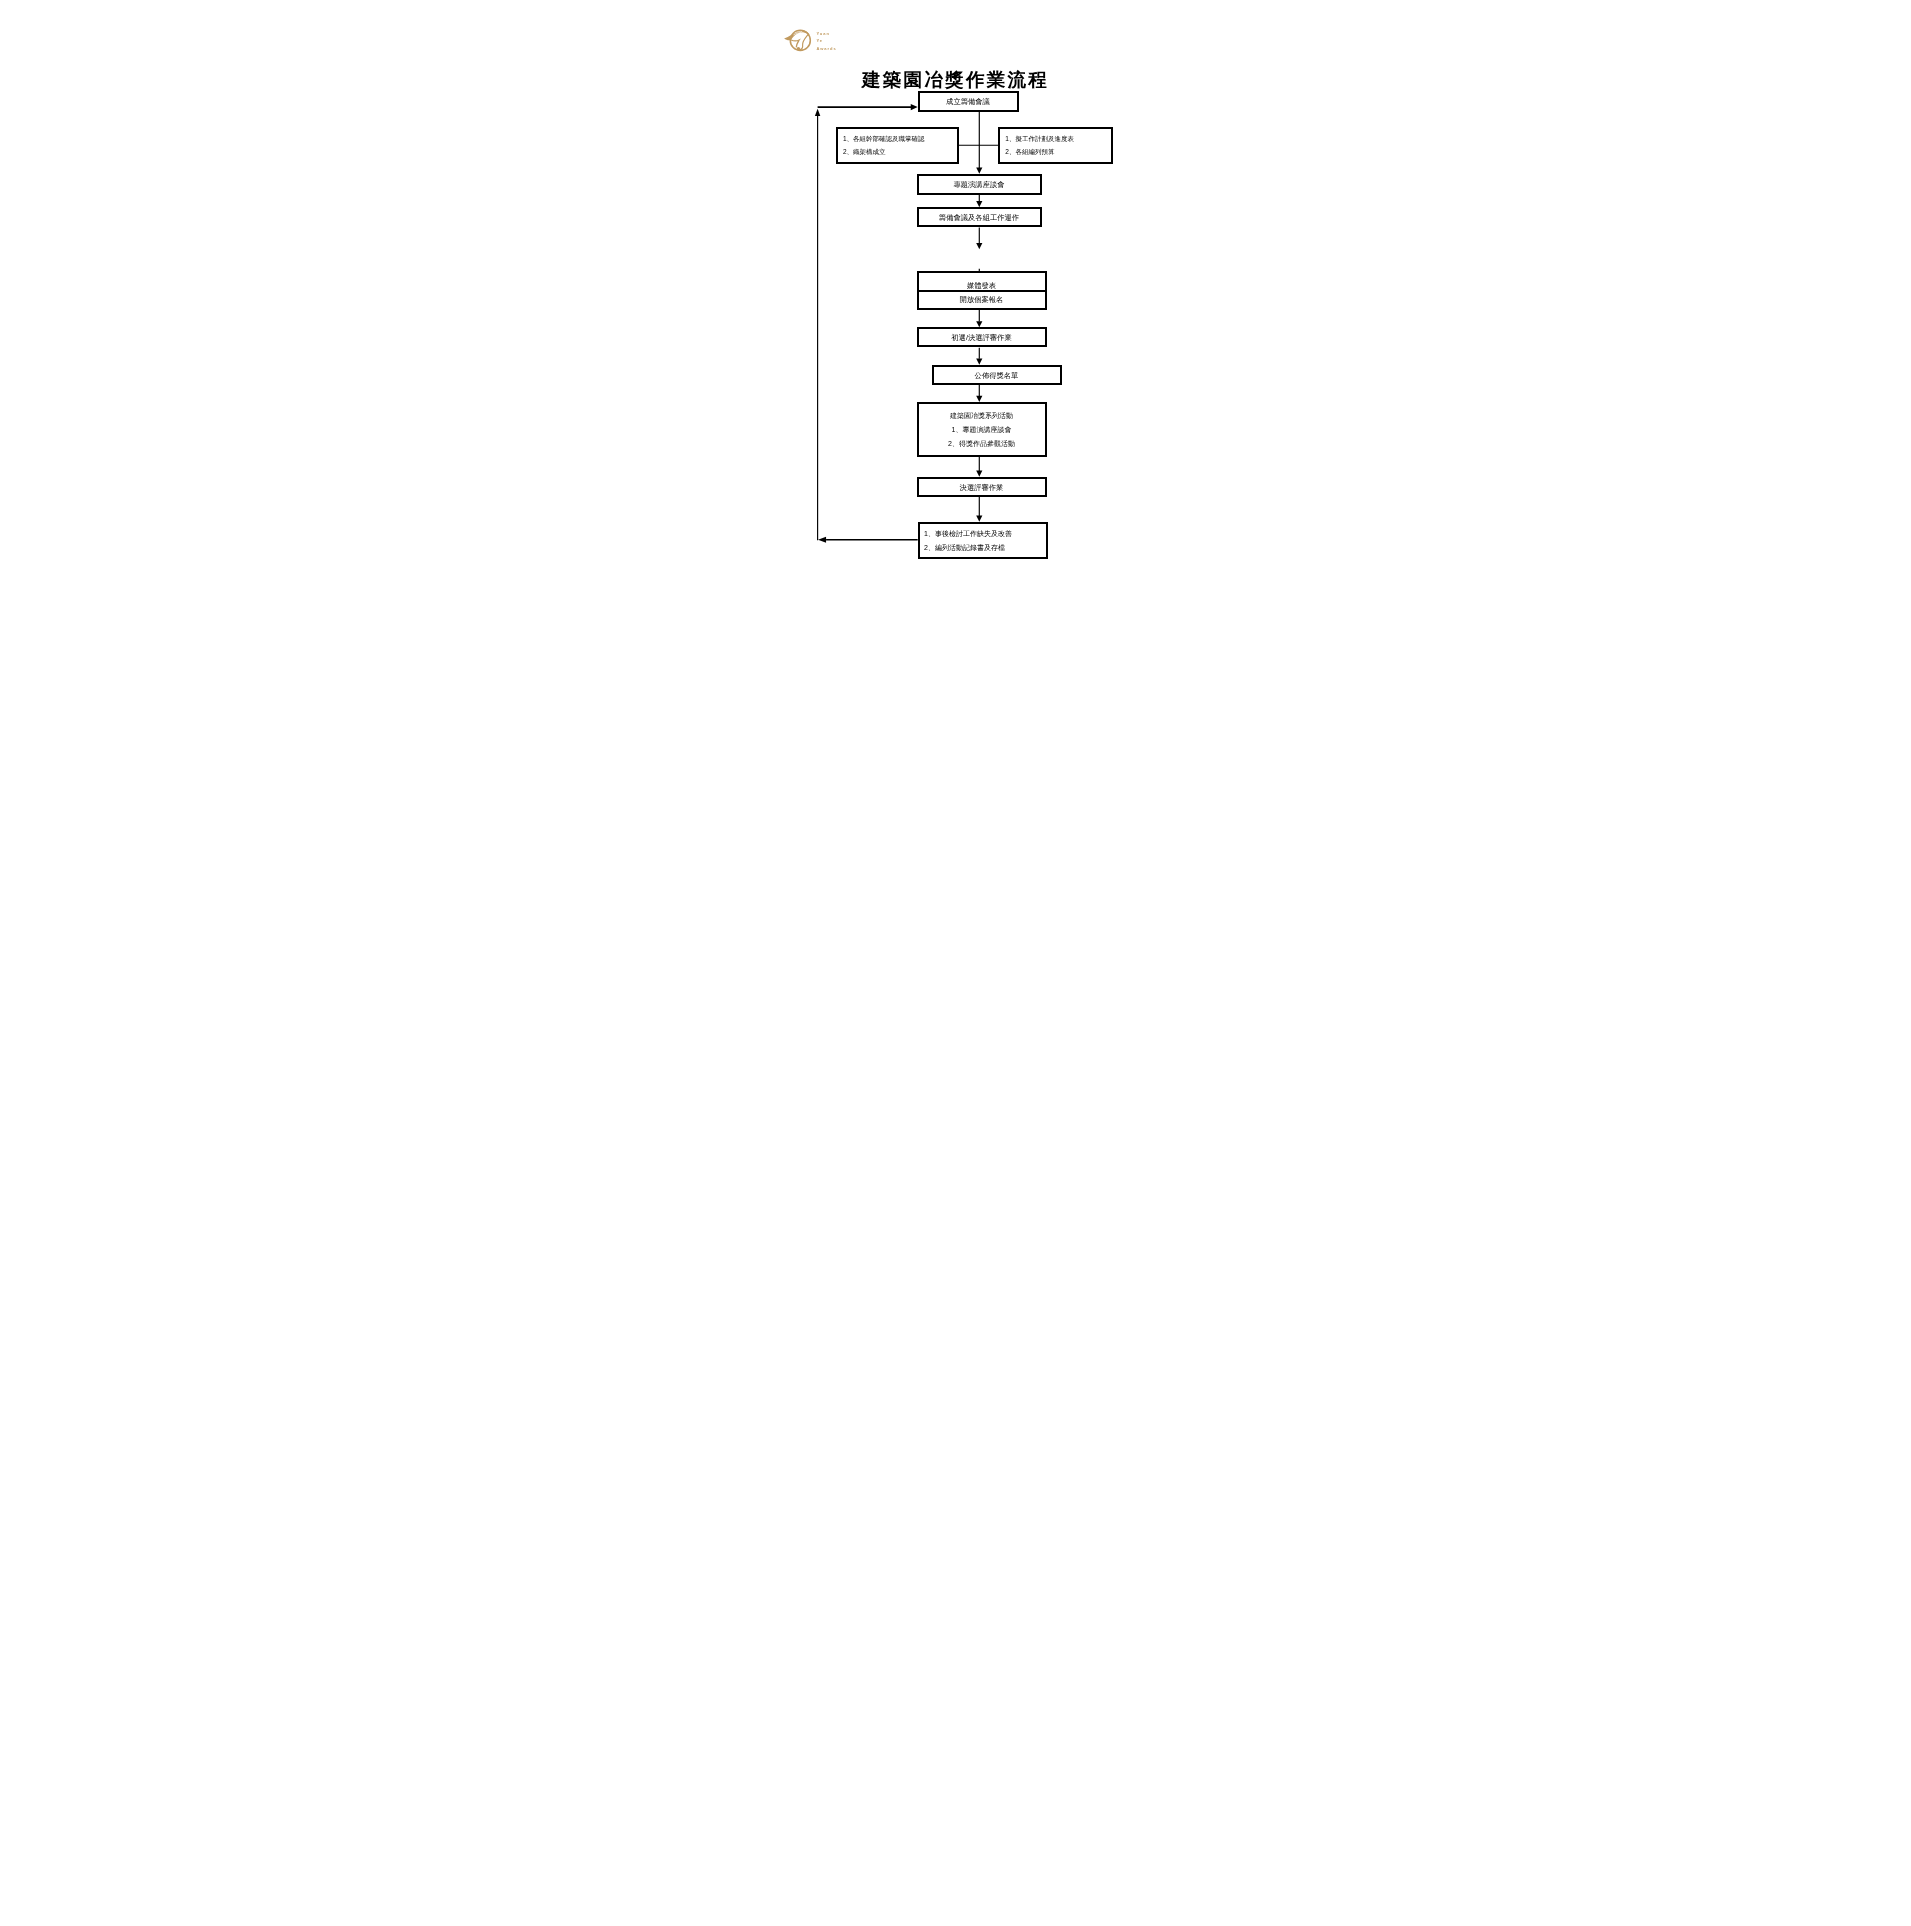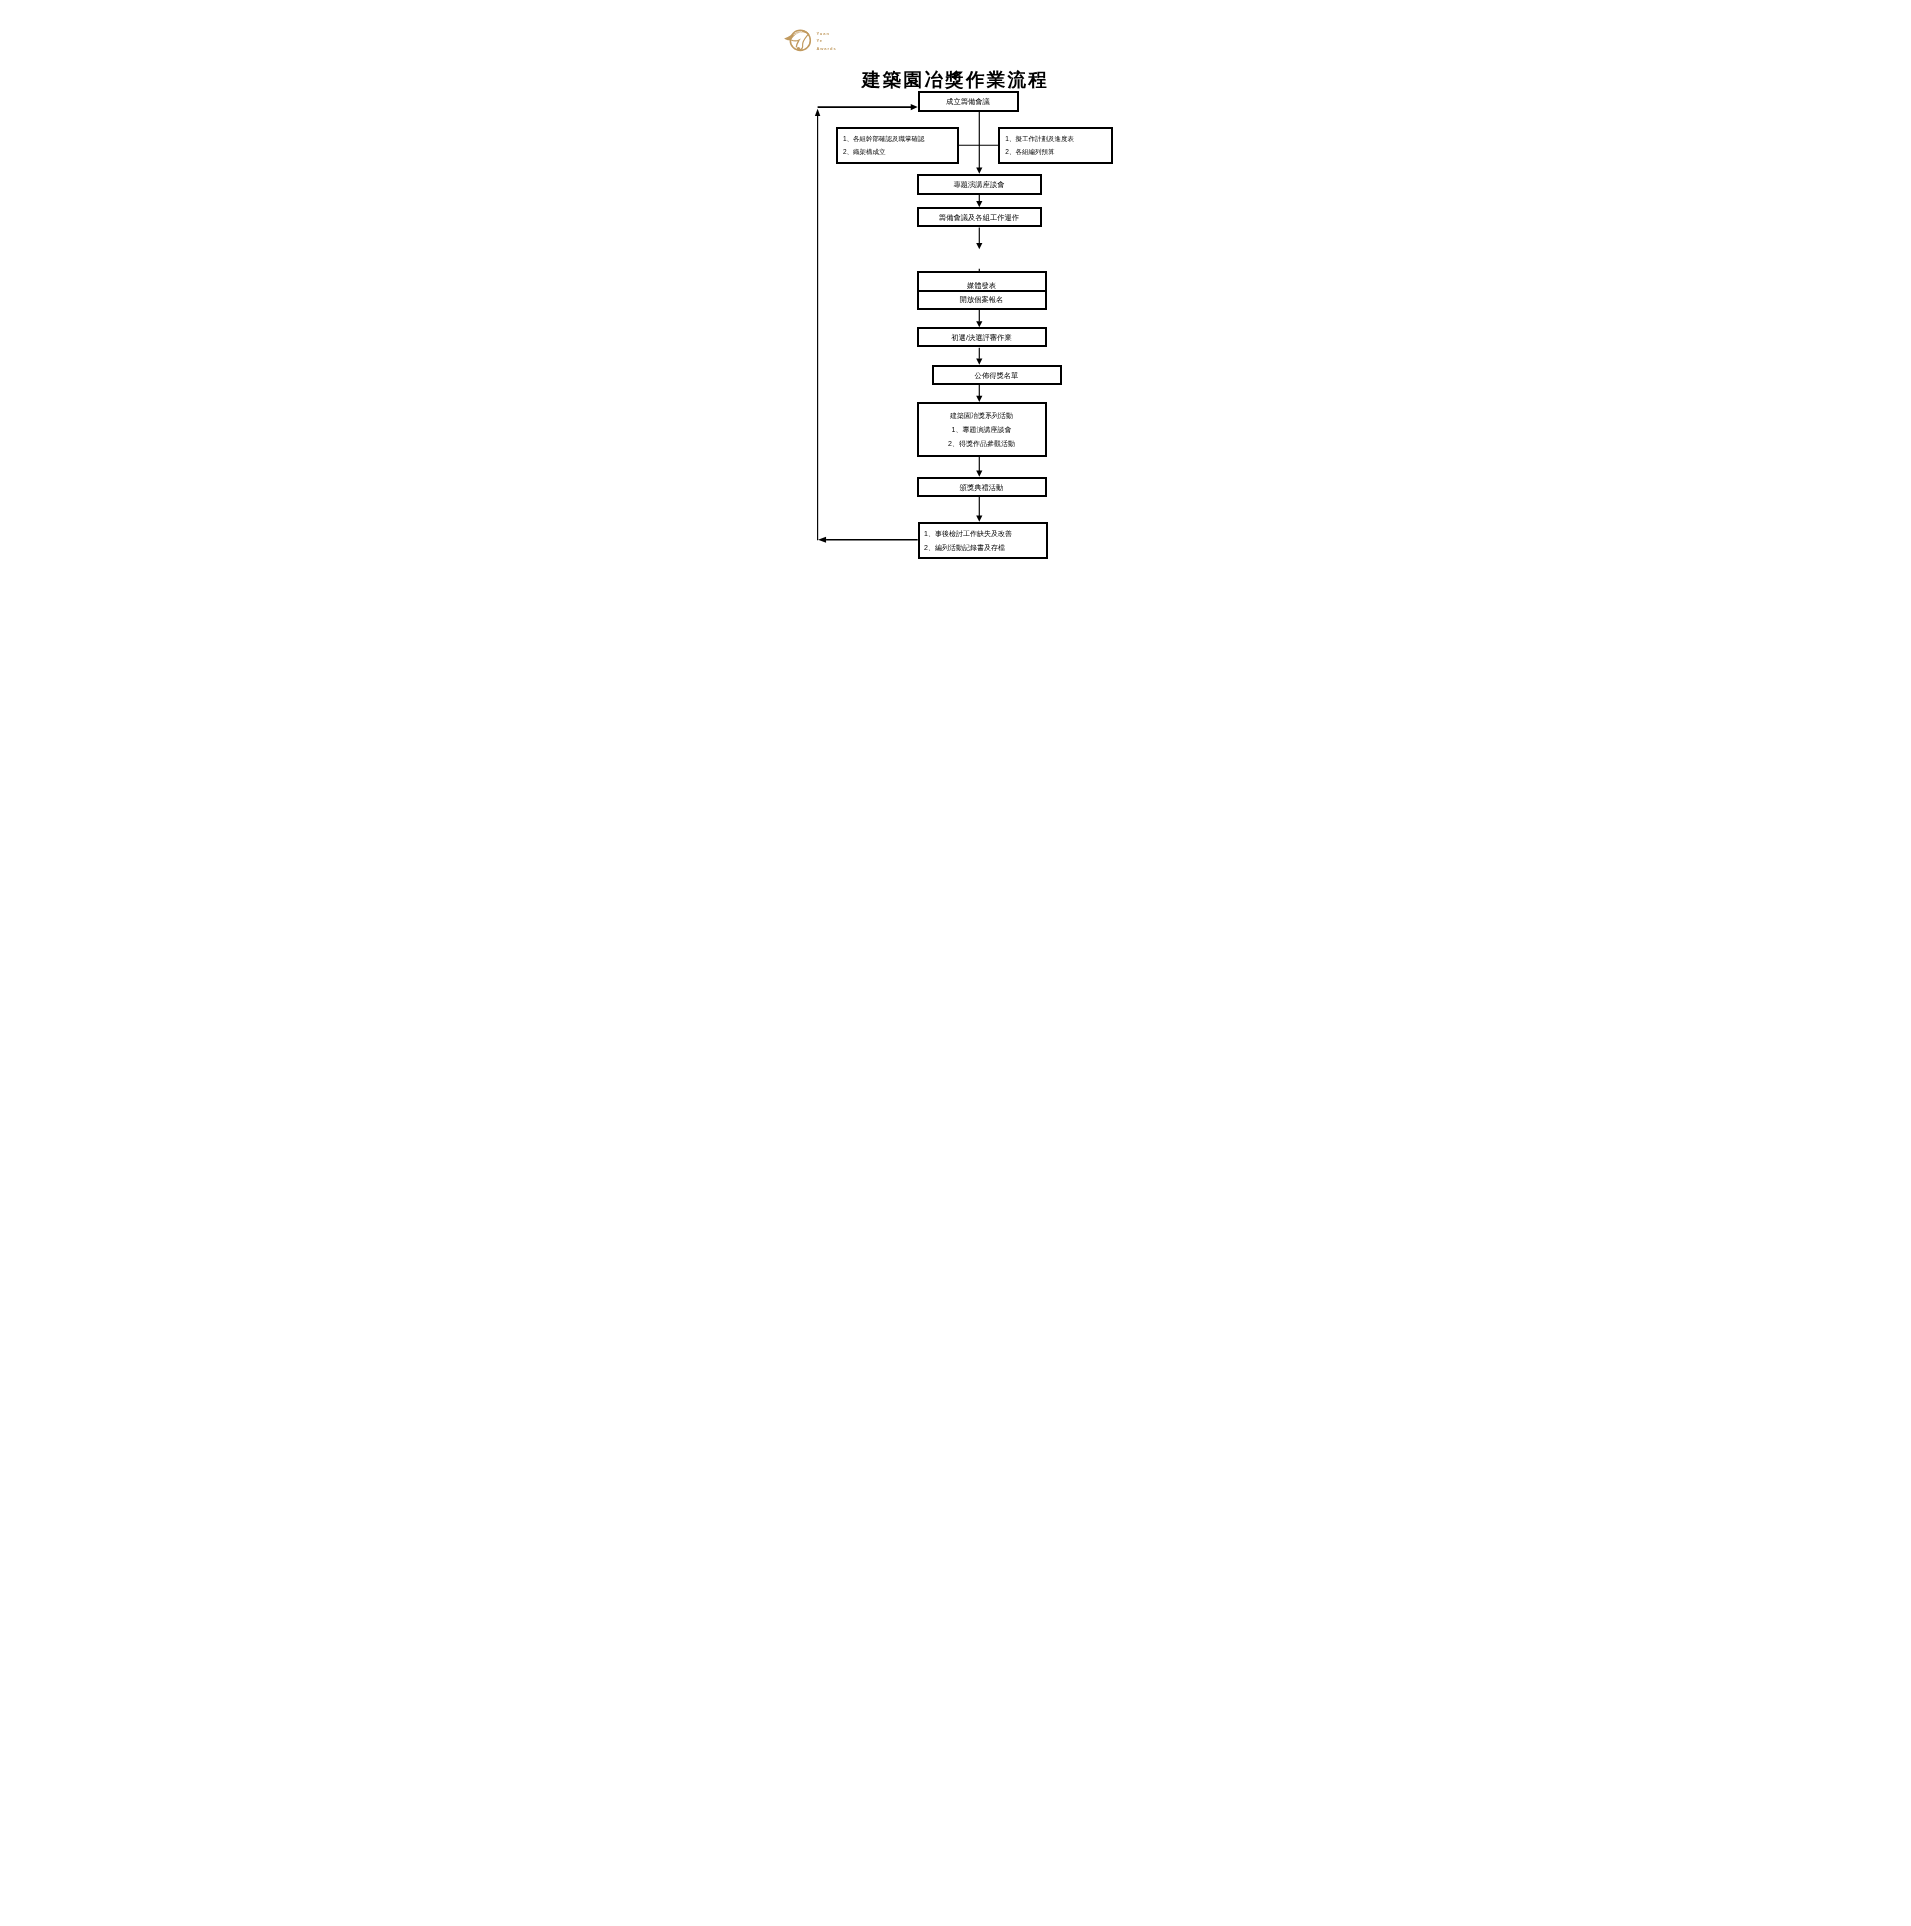--- a/index.html
+++ b/index.html
@@ -142,21 +142,21 @@
     <span>公佈得獎名單</span>
   </div>
 
   <div class="box b-series multi">
     <span>建築園冶獎系列活動</span>
     <span>1、專題演講座談會</span>
     <span>2、得獎作品參觀活動</span>
   </div>
 
   <div class="box b-award">
-    <span>頒獎典禮活動</span>
+    <span>決選評審作業</span>
   </div>
 
   <div class="box b-review multi left-text">
     <span>1、事後檢討工作缺失及改善</span>
     <span>2、編列活動記錄書及存檔</span>
   </div>
 
 </div>
 
 

